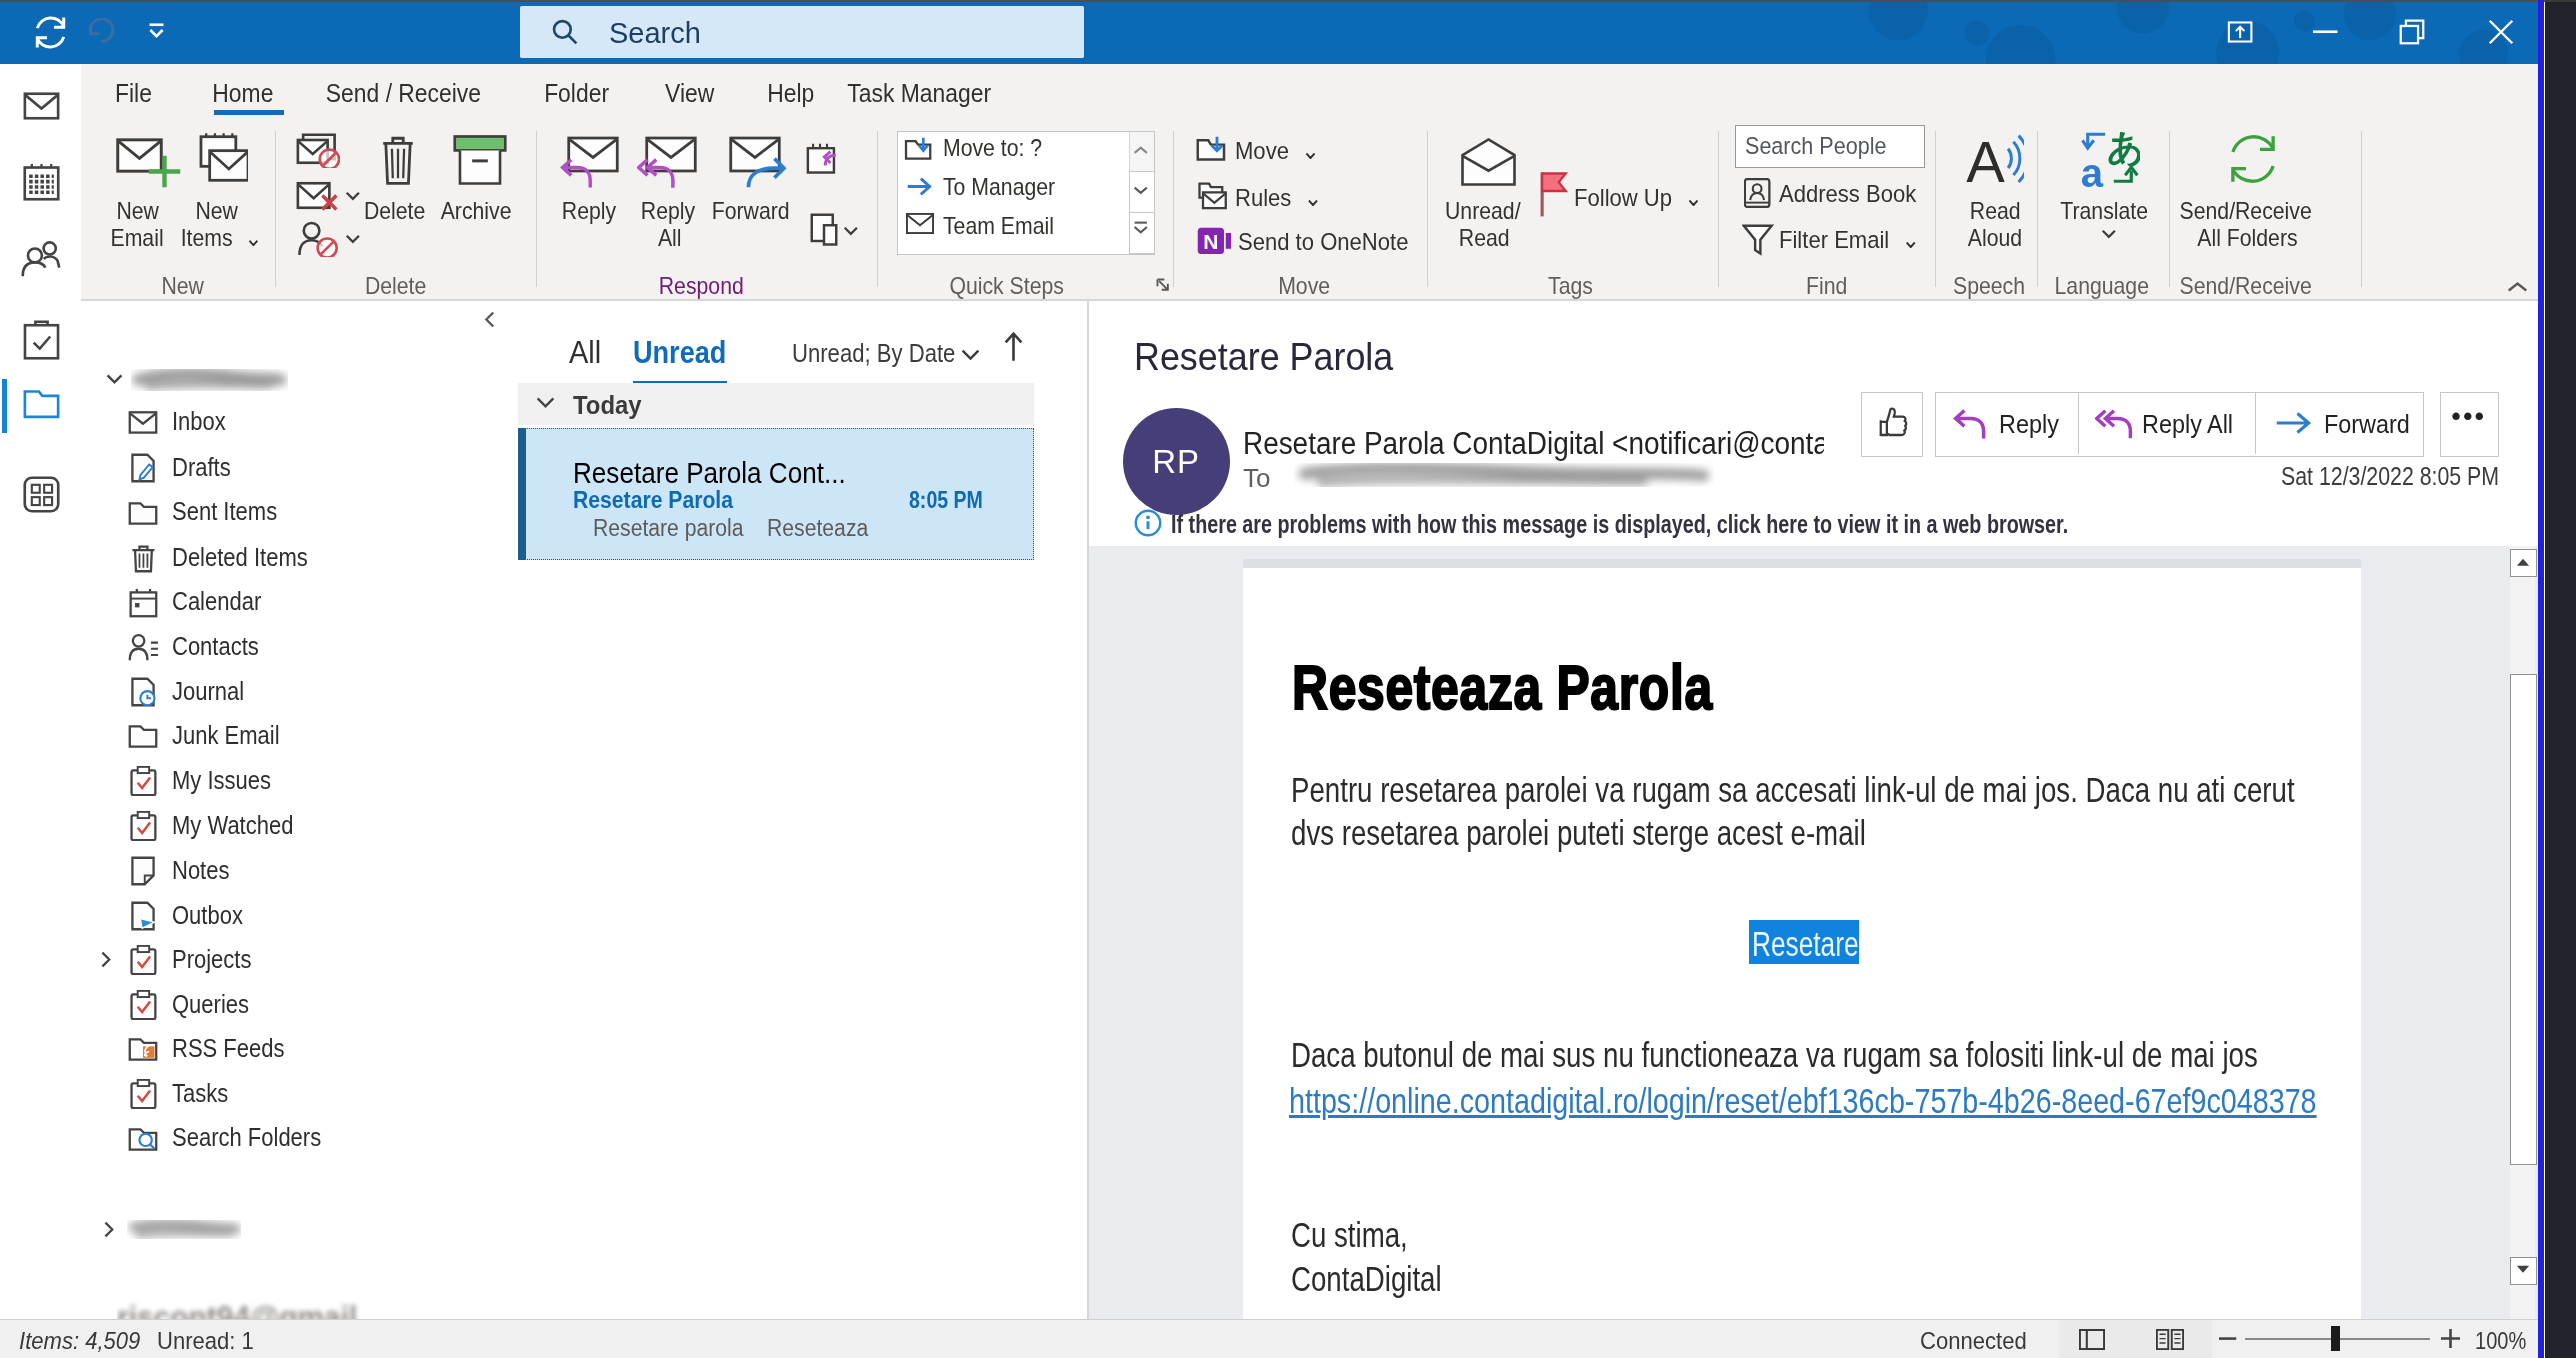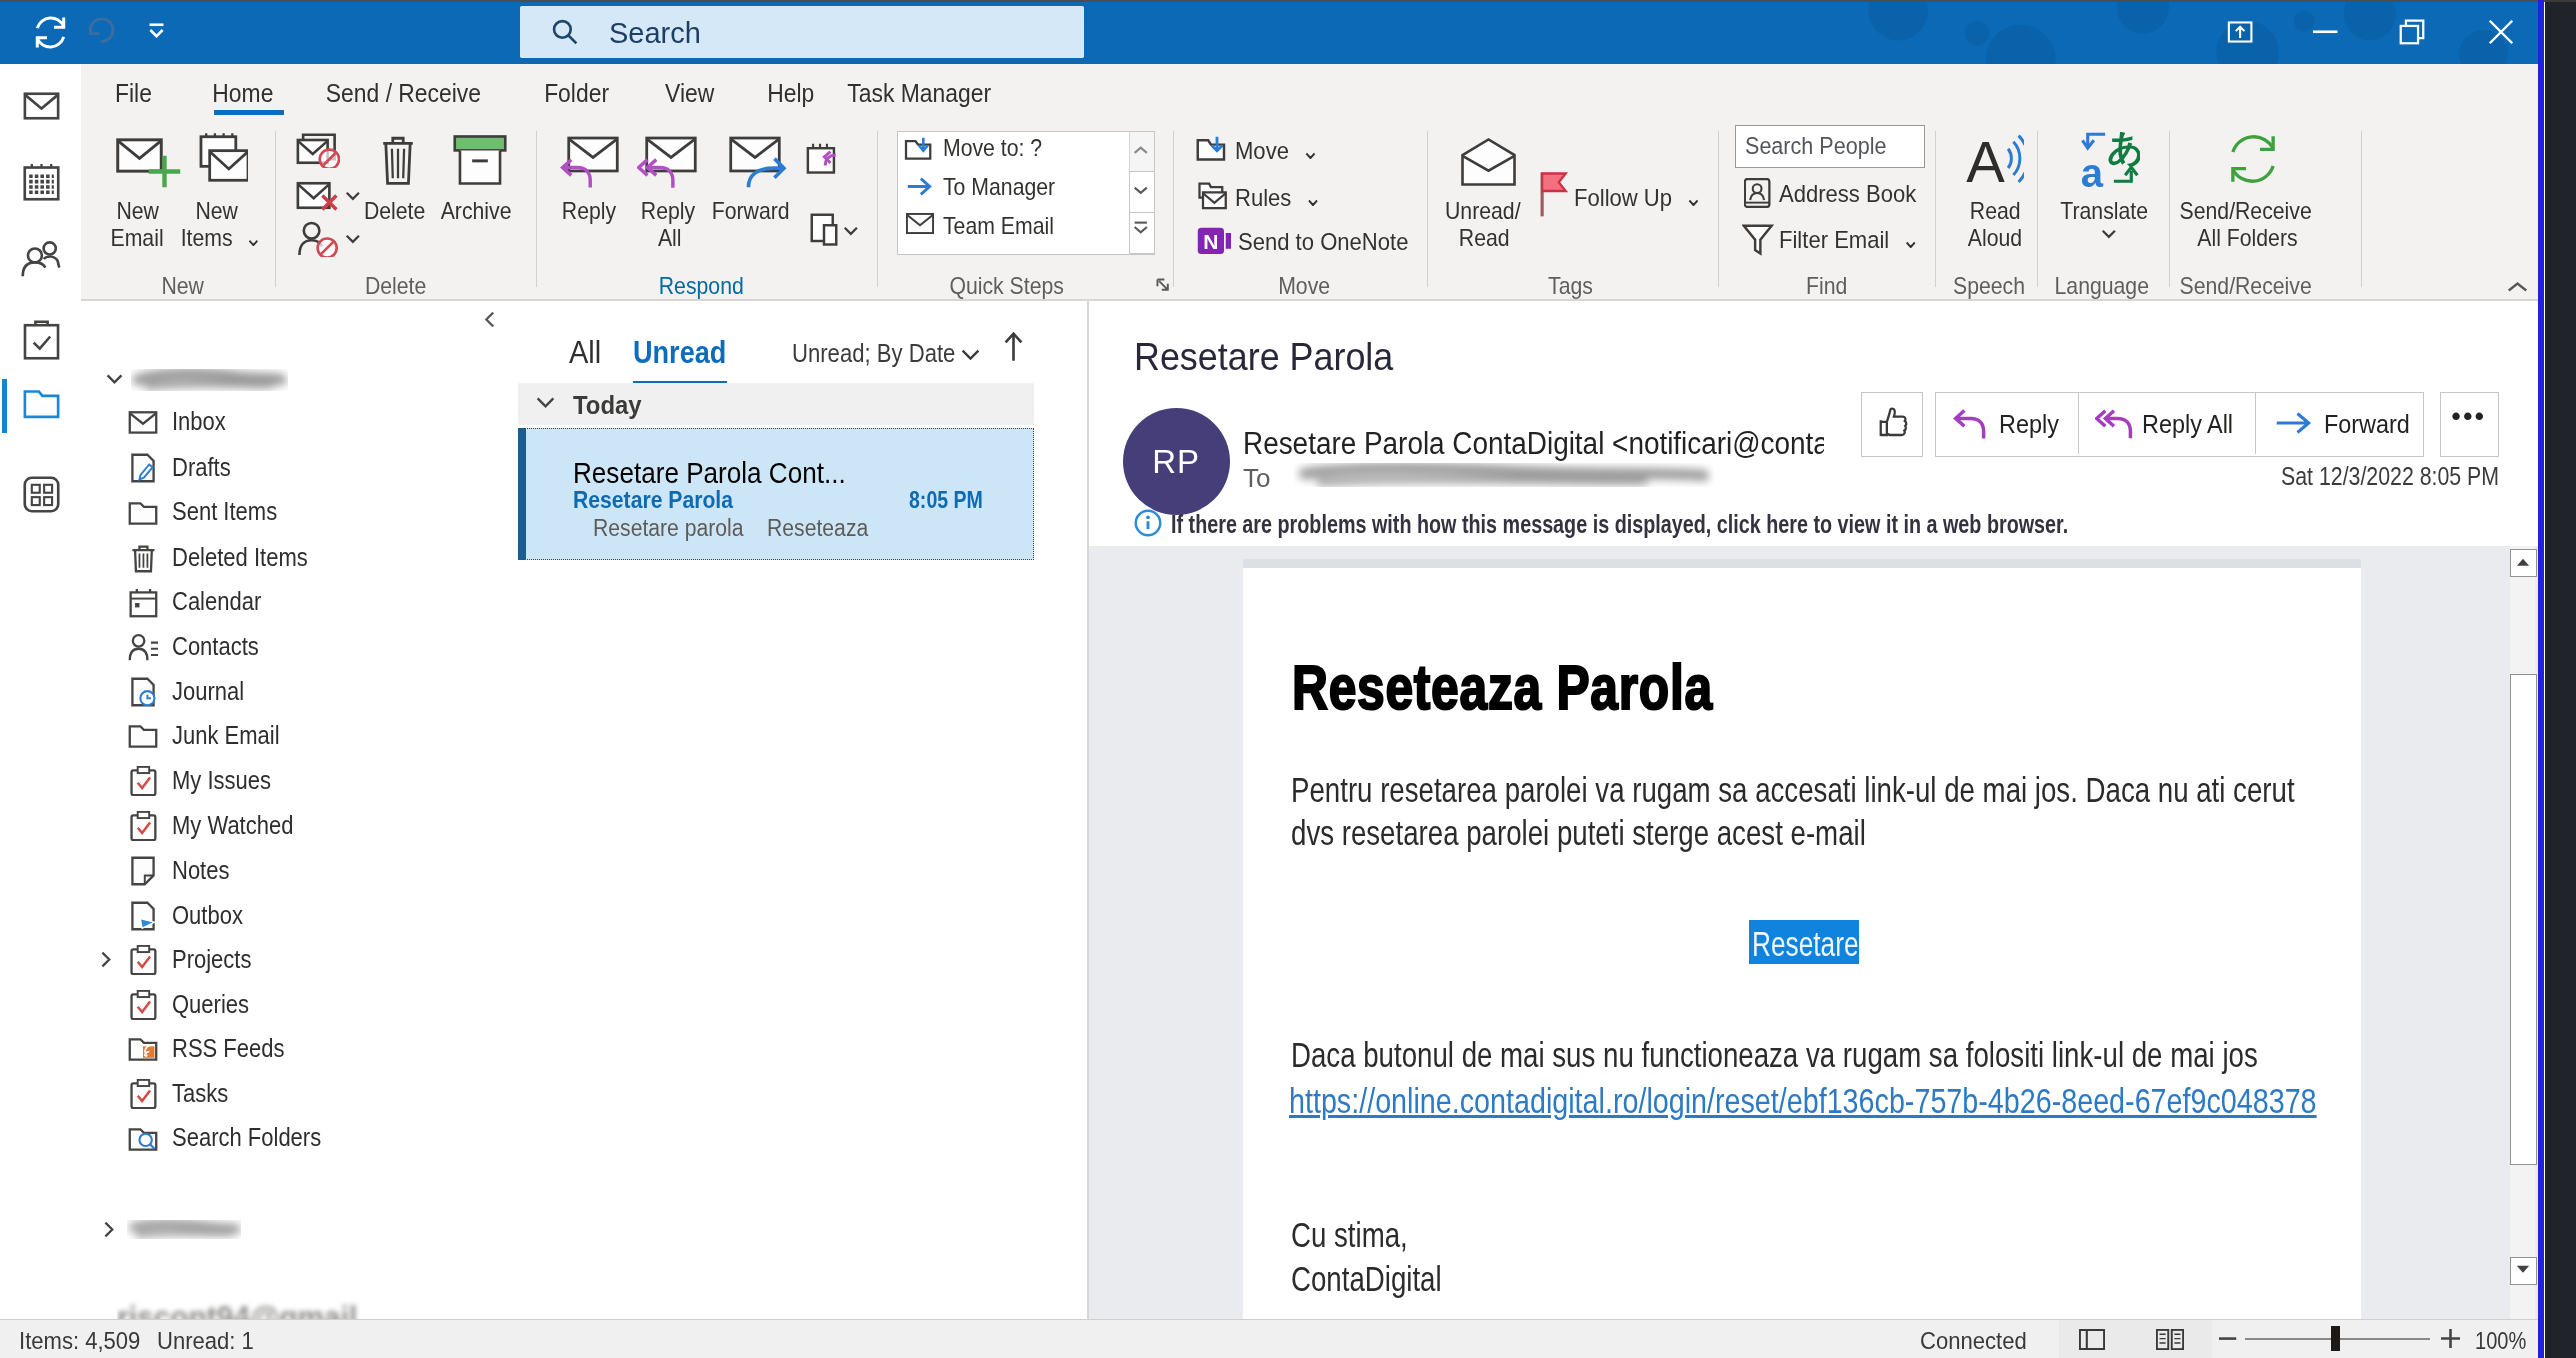--- a/index.html
+++ b/index.html
@@ -159,21 +159,21 @@
     <path d="M34 14 C26 14 22 19 22 26" stroke="#b34fc5" stroke-width="3.4"></path>
     <path d="M28 10 L21 16 L28 23" stroke="#b34fc5" stroke-width="3.4"></path>
   </svg>
 <svg class="a" style="left:810px;top:213px" width="31.5" height="35" viewBox="0 0 36 40" fill="none">
     <rect x="2" y="2" width="24" height="30" stroke="#3e3d3c" stroke-width="2.8" fill="#fdfdfd"></rect>
     <rect x="16" y="14" width="14" height="22" stroke="#3e3d3c" stroke-width="2.8" fill="#fdfdfd"></rect>
   </svg>
 <svg class="a" style="left:843px;top:226px" width="15.7" height="10.5" viewBox="0 0 18 12" fill="none">
     <path d="M2 2 L9 9 L16 2" stroke="#3e3d3c" stroke-width="2.6"></path>
   </svg>
-<div class="a" style="left:706px;top:274px;transform:translateX(-50%);font-size:23.6px;color:#0369a1;font-weight:400;white-space:nowrap;line-height:1.1;"><span class="sx" style="transform:scaleX(0.9)">Respond</span></div>
+<div class="a" style="left:706px;top:274px;transform:translateX(-50%);font-size:23.6px;color:#701a75;font-weight:400;white-space:nowrap;line-height:1.1;"><span class="sx" style="transform:scaleX(0.9)">Respond</span></div>
 <div class="a" style="left:877px;top:131px;width:0.9px;height:156px;background:#d2d0ce"></div>
 <div class="a" style="left:897px;top:131px;width:256px;height:122px;background:#fff;border:0.9px solid #c8c6c4"></div>
 <svg class="a" style="left:904px;top:136px" width="30" height="26" viewBox="0 0 34 30" fill="none">
     <path d="M2 6 L2 26 L30 26 L30 10 L16 10 L13 6 Z" stroke="#3e3d3c" stroke-width="2.6" fill="#fdfdfd"></path>
     <path d="M22 2 L22 16 M17 11 L22 17 L27 11" stroke="#2b7cd3" stroke-width="3"></path>
   </svg>
 <div class="a" style="left:943px;top:136px;font-size:23.6px;color:#33322f;font-weight:400;white-space:nowrap;line-height:1.1;"><span class="sx" style="transform:scaleX(0.9)">Move to: ?</span></div>
 <svg class="a" style="left:906px;top:175px" width="28" height="23" viewBox="0 0 32 26" fill="none">
     <path d="M2 13 L26 13 M17 4 L27 13 L17 22" stroke="#2b7cd3" stroke-width="3.4"></path>
   </svg>
@@ -535,21 +535,21 @@
 <div class="a" style="left:2510px;top:549px;width:24.5px;height:26px;background:#fff;border:0.9px solid #919191"></div>
 <svg class="a" style="left:2516px;top:557px" width="14" height="10.5" viewBox="0 0 16 12" fill="none">
     <path d="M1 10 L8 2 L15 10 Z" fill="#404040" stroke="none"></path>
   </svg>
 <div class="a" style="left:2510px;top:674px;width:24.5px;height:489px;background:#fff;border:0.9px solid #919191"></div>
 <div class="a" style="left:2510px;top:1257px;width:24.5px;height:26px;background:#fff;border:0.9px solid #919191"></div>
 <svg class="a" style="left:2516px;top:1264px" width="14" height="10.5" viewBox="0 0 16 12" fill="none">
     <path d="M1 2 L15 2 L8 10 Z" fill="#404040" stroke="none"></path>
   </svg>
 <div class="a" style="left:0px;top:1319px;width:2538px;height:39px;background:#f0f0f0;border-top:0.9px solid #d0cece"></div>
-<div class="a" style="left:19px;top:1328px;font-size:24.5px;color:#3a3938;font-weight:400;white-space:nowrap;line-height:1.1;"><span class="sx" style="transform:scaleX(0.9)">Items: 4,509</span></div>
+<div class="a" style="left:19px;top:1328px;font-size:24.5px;color:#3a3938;font-weight:400;white-space:nowrap;line-height:1.1;font-style:italic;"><span class="sx" style="transform:scaleX(0.9)">Items: 4,509</span></div>
 <div class="a" style="left:157px;top:1328px;font-size:24.5px;color:#3a3938;font-weight:400;white-space:nowrap;line-height:1.1;"><span class="sx" style="transform:scaleX(0.9)">Unread: 1</span></div>
 <div class="a" style="left:1920px;top:1328px;font-size:24.5px;color:#3a3938;font-weight:400;white-space:nowrap;line-height:1.1;"><span class="sx" style="transform:scaleX(0.9)">Connected</span></div>
 <div class="a" style="left:2059px;top:1320px;width:153px;height:38px;background:#eaeaea"></div>
 <svg class="a" style="left:2079px;top:1329px" width="26" height="21" viewBox="0 0 30 24" fill="none">
     <rect x="1" y="1" width="28" height="22" stroke="#3a3938" stroke-width="2.4"></rect>
     <path d="M9 1 L9 23" stroke="#3a3938" stroke-width="2.4"></path>
   </svg>
 <svg class="a" style="left:2156px;top:1329px" width="28" height="21" viewBox="0 0 32 24" fill="none">
     <rect x="1" y="1" width="13" height="22" stroke="#3a3938" stroke-width="2.2"></rect>
     <rect x="18" y="1" width="13" height="22" stroke="#3a3938" stroke-width="2.2"></rect>

